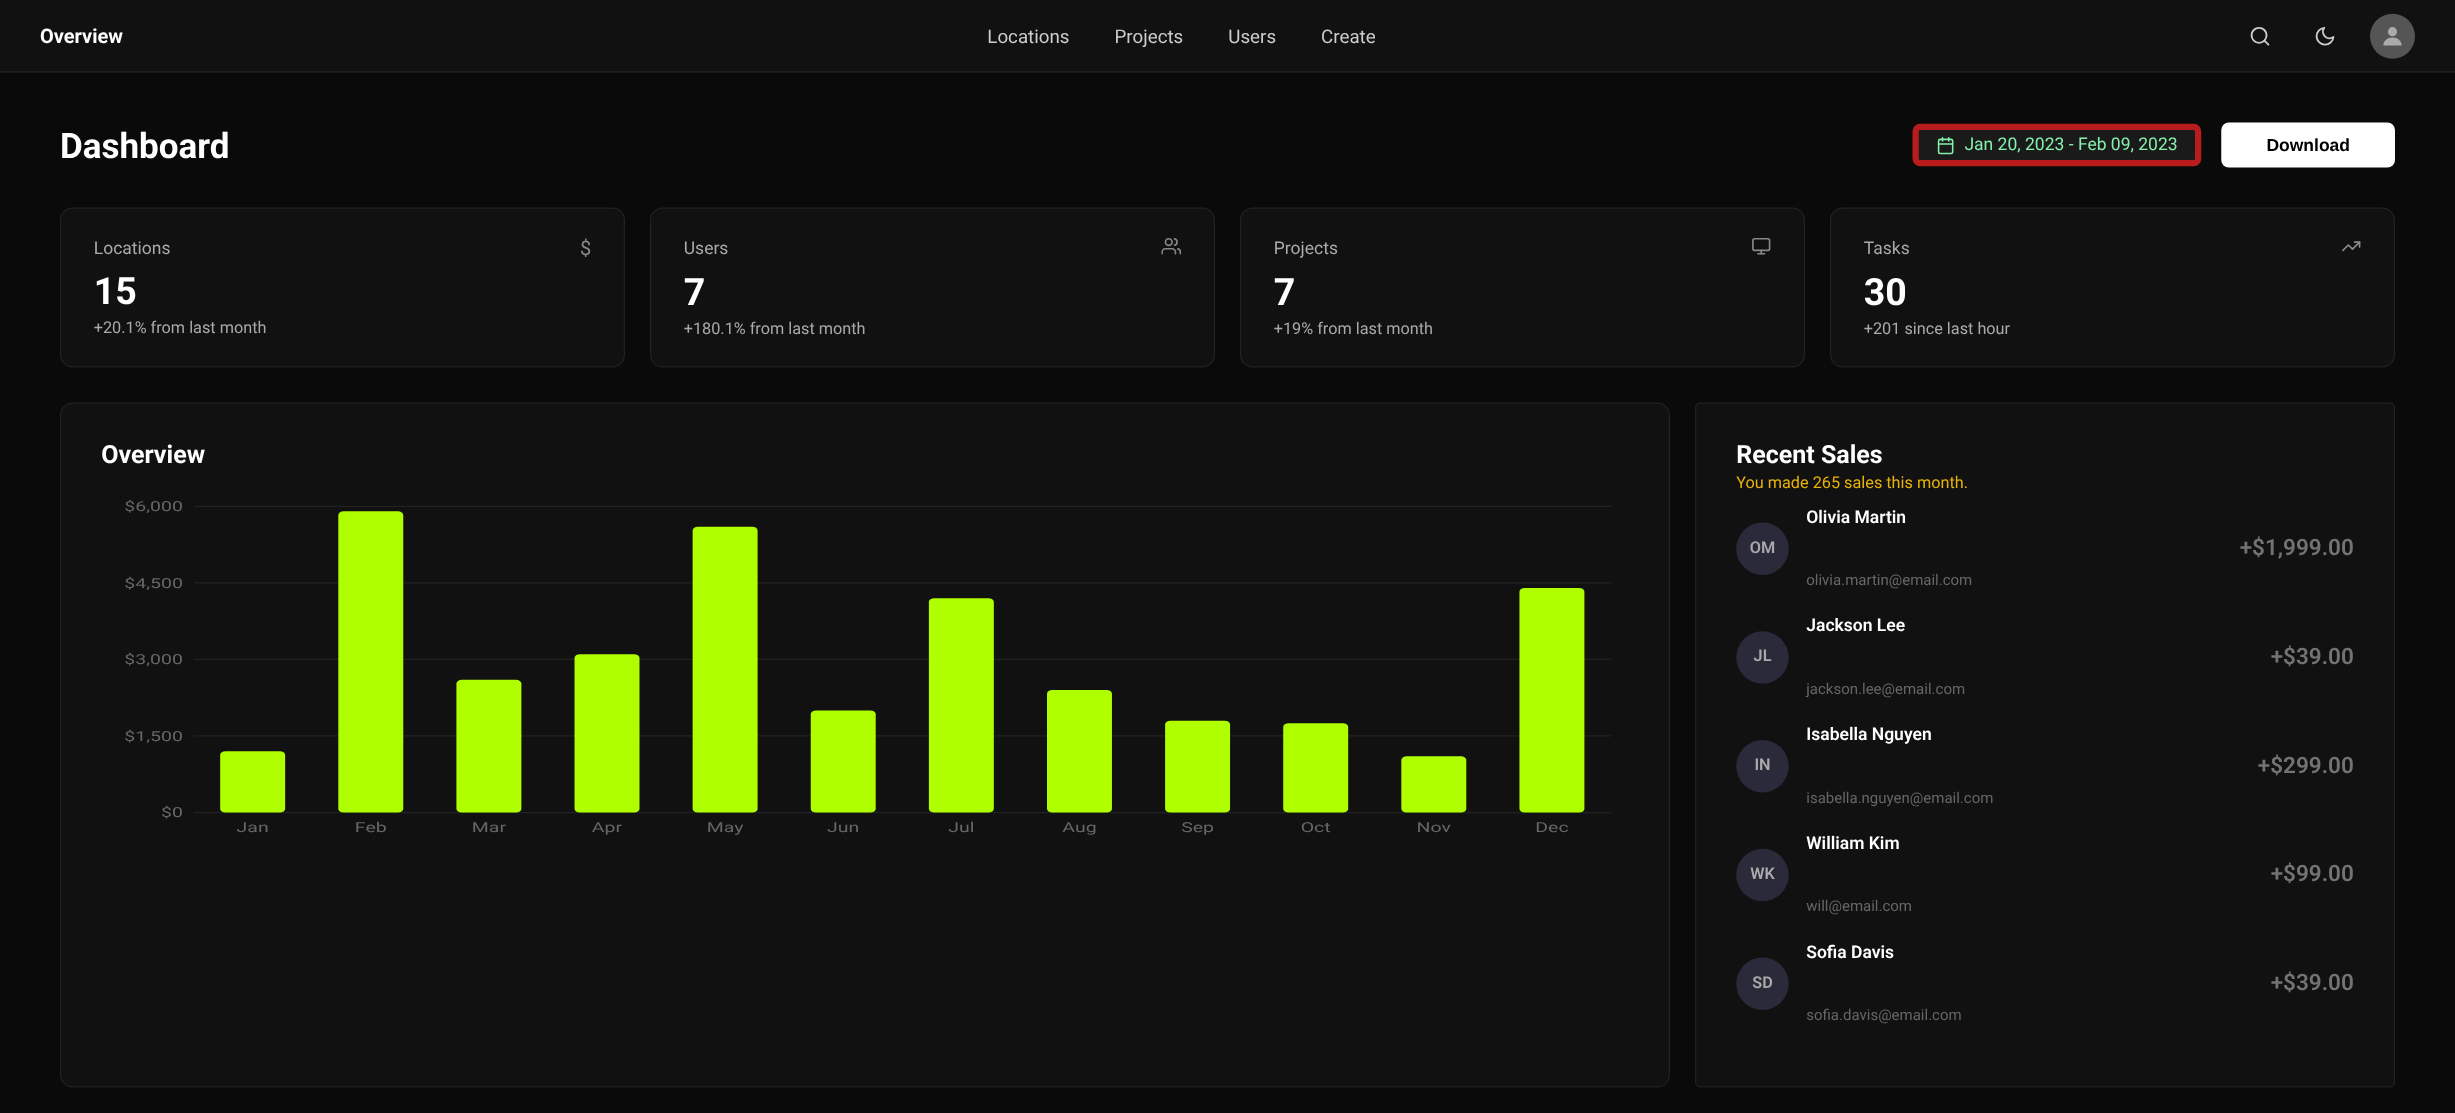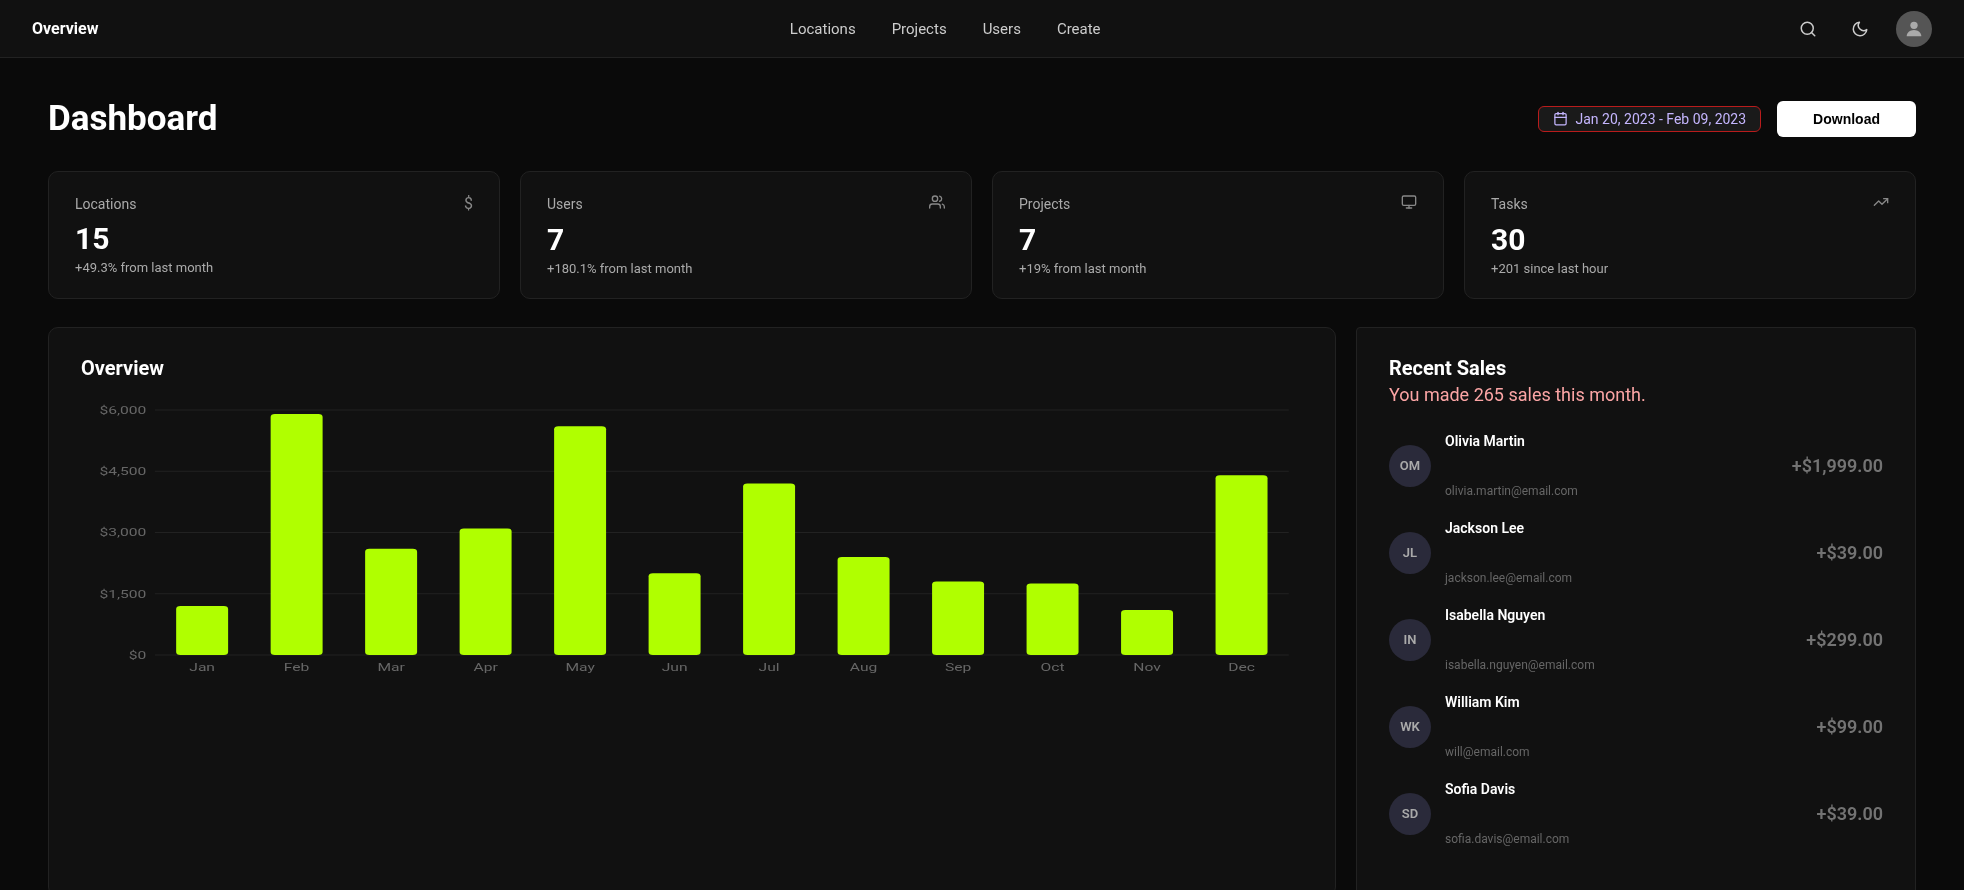--- a/index.html
+++ b/index.html
@@ -73,37 +73,37 @@
     }
 
     
     .dashboard-header {
       display: flex;
       align-items: center;
       justify-content: space-between;
       margin-bottom: 32px;
     }
     .dashboard-title {
-      font-size: 35px;
+      font-size: 28px;
       font-weight: 700;
       color: #fff;
     }
     .header-right {
       display: flex;
       align-items: center;
       gap: 16px;
     }
     .date-range {
       display: flex;
       align-items: center;
       gap: 8px;
-      color: #c4b5fd;
+      color: #86efac;
       font-size: 14px;
       background: #1a1a1a;
-      border: 1px solid #b91c1c;
+      border: 5px solid #b91c1c;
       border-radius: 6px;
       padding: 4px 14px;
     }
     .download-btn {
       background: #fff;
       color: #000;
       border: none;
       border-radius: 6px;
       padding: 10px 36px;
       font-size: 14px;
@@ -185,23 +185,23 @@
       border-radius: 4px;
       padding: 28px 32px;
     }
     .sales-title {
       font-size: 20px;
       font-weight: 700;
       color: #fff;
       margin-bottom: 4px;
     }
     .sales-subtitle {
-      font-size: 18px;
-      color: #fca5a5;
-      margin-bottom: 28px;
+      font-size: 13px;
+      color: #eab308;
+      margin-bottom: 12px;
     }
     .sale-item {
       display: flex;
       align-items: center;
       margin-bottom: 22px;
     }
     .sale-avatar {
       width: 42px;
       height: 42px;
       border-radius: 50%;
@@ -286,21 +286,21 @@
   </div>
 
   <div class="stat-cards">
 
     <div class="stat-card">
       <div class="stat-card-header">
         <span class="stat-label">Locations</span>
         <span class="stat-icon">$</span>
       </div>
       <div class="stat-value">15</div>
-      <div class="stat-change">+49.3% from last month</div>
+      <div class="stat-change">+20.1% from last month</div>
     </div>
 
     <div class="stat-card">
       <div class="stat-card-header">
         <span class="stat-label">Users</span>
         <span class="stat-icon">
           <svg width="16" height="16" viewBox="0 0 24 24" fill="none" stroke="#888" stroke-width="2" stroke-linecap="round" stroke-linejoin="round">
               <path d="M17 21v-2a4 4 0 0 0-4-4H5a4 4 0 0 0-4 4v2"></path>
               <circle cx="9" cy="7" r="4"></circle>
               <path d="M23 21v-2a4 4 0 0 0-3-3.87"></path>

